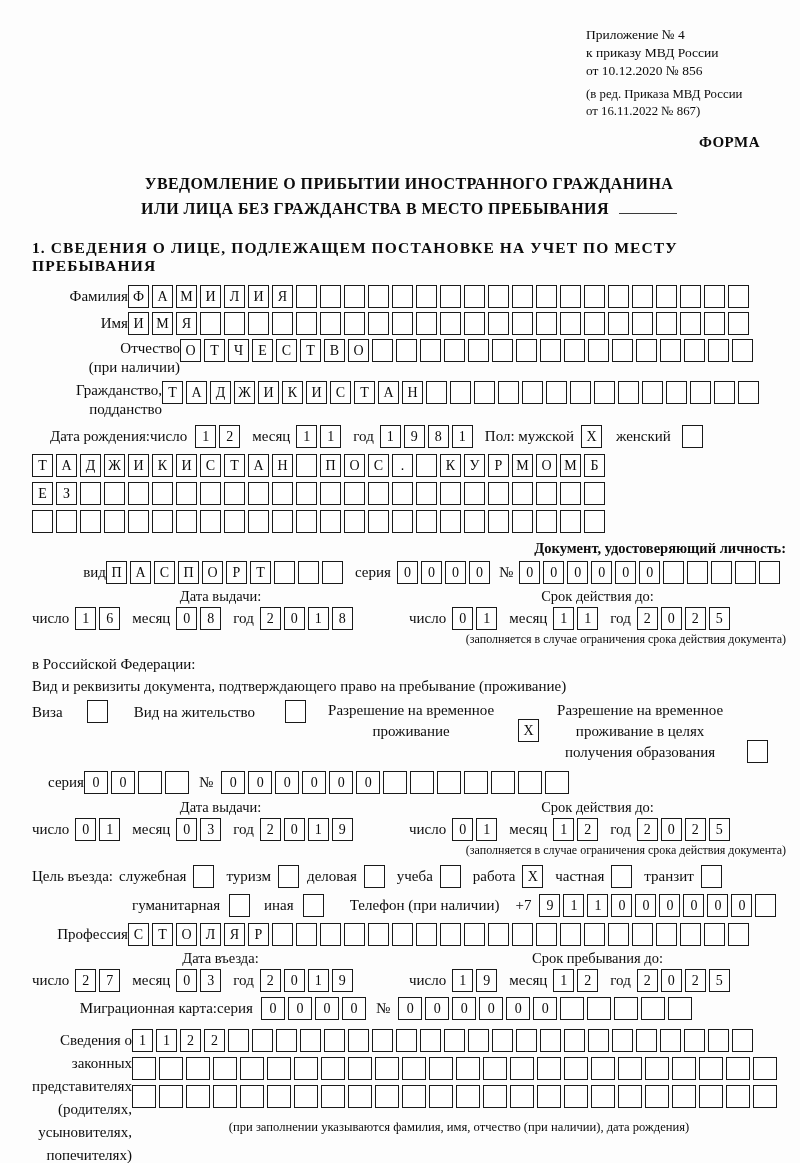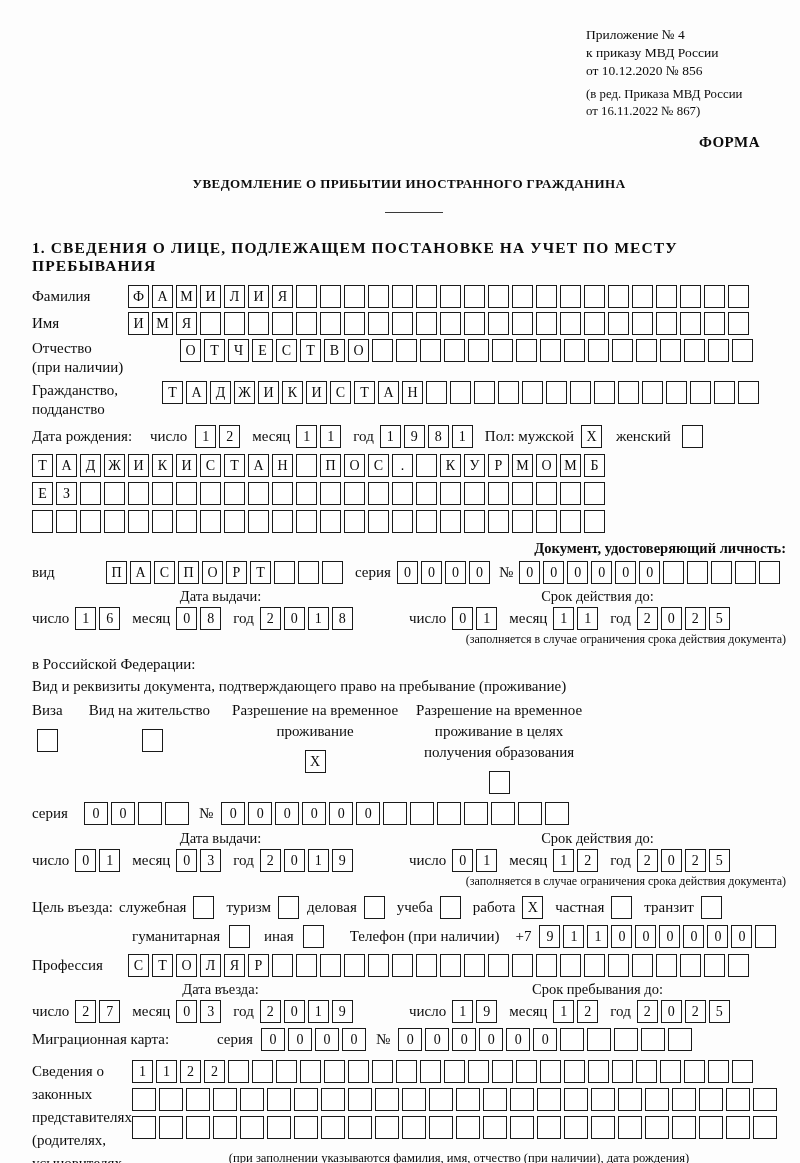--- a/index.html
+++ b/index.html
@@ -7,66 +7,66 @@
     width:800px;height:1163px;overflow:hidden;background:#fdfdfd;color:#0c0c0c;
     font-family:"Liberation Serif","DejaVu Serif",serif;font-size:15px;
   }
   .page{padding:14px 14px 0 32px;}
   
   .hdr{margin-left:auto;width:190px;margin-top:12px;margin-right:10px;}
   .hdr .l{font-size:13.5px;line-height:18px;}
   .hdr .s{font-size:12.8px;line-height:17px;}
   .forma{ text-align:right;font-weight:bold;font-size:15px;margin:14px 26px 0 0;letter-spacing:.5px;}
   
-  .title{text-align:center;font-weight:bold;font-size:13px;line-height:25px;margin-top:20px;letter-spacing:.4px;}
+  .title{text-align:center;font-weight:bold;font-size:16px;line-height:25px;margin-top:20px;letter-spacing:.4px;}
   .blank-line{display:inline-block;width:58px;border-bottom:1.8px solid #3a3a3a;height:14px;margin-left:10px;}
   .sec-h{font-weight:bold;font-size:15.5px;letter-spacing:1.1px;margin-top:18px;}
   
   .fb{margin-top:10px;}
   .row{display:flex;align-items:center;margin-bottom:4px;}
   .row.top{align-items:flex-start;font-family:Liberation Serif, serif;}
-  .lab{flex:none;line-height:19px;}
+  .lab{flex:none;line-height:19px;text-align:right;}
   .w96{width:96px;} .w130{width:130px;} .w148{width:148px;} .w172{width:172px;} .w100{width:100px;} .w185{width:185px;}
   .cells{display:flex;gap:3px;flex:none;align-items:center;}
   .cell{
     box-sizing:border-box;flex:none;width:21px;height:23px;border:1.5px solid #1a1a1a;
     display:flex;align-items:center;justify-content:center;font-size:14px;line-height:1;background:#fff;
   }
   .wide .cell{width:24px;}
   .gl{margin:0 6px 0 12px;} 
   .stack>div{margin-bottom:5px;}
   .center-b{text-align:right;font-weight:bold;font-size:14.5px;margin:2px 0 4px 0;}
   .twocol{display:flex;}
   .twocol .col{width:50%;display:flex;align-items:center;}
   .twocol .colh{width:50%;text-align:center;font-size:14.5px;line-height:17px;}
   .note{ text-align:right;font-size:12px;line-height:16px;margin:1px 0 7px 0;}
   .intro{line-height:20px;margin-bottom:2px;}
   .opts{display:flex;align-items:flex-start;margin:4px 0 8px 0;}
-  .opt{display:flex;align-items:center;gap:8px;flex-direction:column;}
+  .opt{display:flex;align-items:flex-end;gap:24px;}
   .opt-label{text-align:center;line-height:21px;}
   .caption{ text-align:center;font-size:12.6px;margin-top:12px;}
   .rep-lab{line-height:23px;} .mt6{margin-top:6px;}
 </style>
 </head>
 <body>
 
 <div class="page">
 
   <div class="hdr">
     <div class="l">Приложение № 4</div>
     <div class="l">к приказу МВД России</div>
     <div class="l">от 10.12.2020 № 856</div>
     <div class="s mt6">(в ред. Приказа МВД России</div>
     <div class="s">от 16.11.2022 № 867)</div>
   </div>
   <div class="forma">ФОРМА</div>
 
   <div class="title">
     <div>УВЕДОМЛЕНИЕ О ПРИБЫТИИ ИНОСТРАННОГО ГРАЖДАНИНА</div>
-    <div><span class="blank-line"></span></div>
+    <div><span>ИЛИ ЛИЦА БЕЗ ГРАЖДАНСТВА В МЕСТО ПРЕБЫВАНИЯ</span><span class="blank-line"></span></div>
   </div>
 
   <div class="sec-h">1. СВЕДЕНИЯ О ЛИЦЕ, ПОДЛЕЖАЩЕМ ПОСТАНОВКЕ НА УЧЕТ ПО МЕСТУ ПРЕБЫВАНИЯ</div>
 
   <div class="fb">
 
     <div class="row">
       <span class="lab w96">Фамилия</span>
       <span class="cells">
           <span class="cell">Ф</span>

